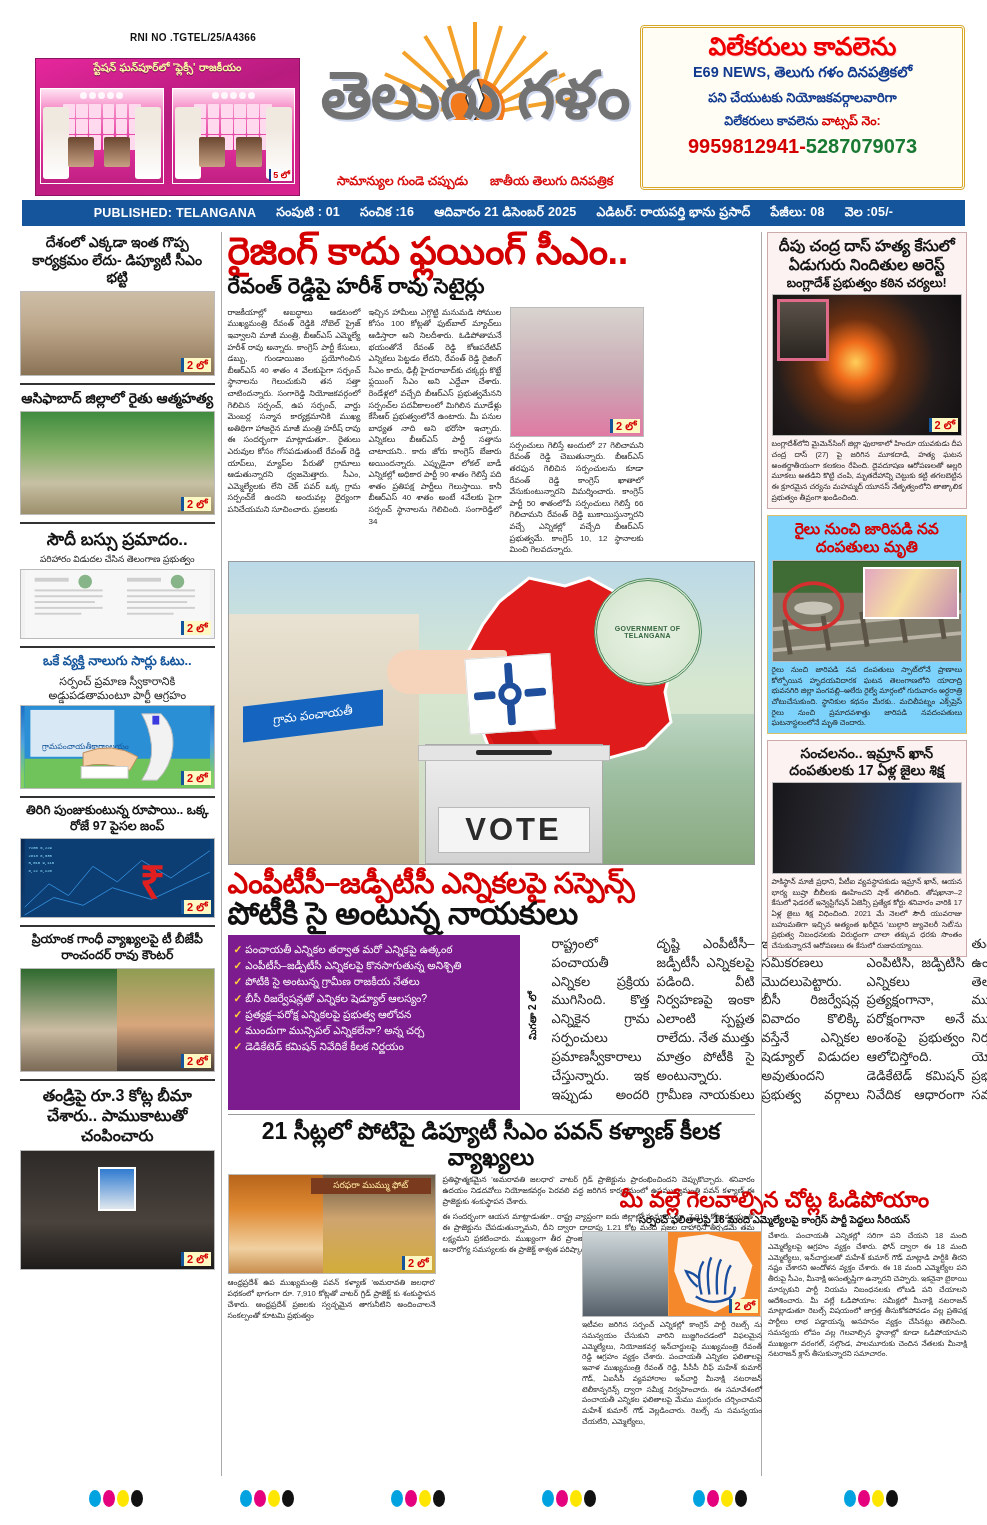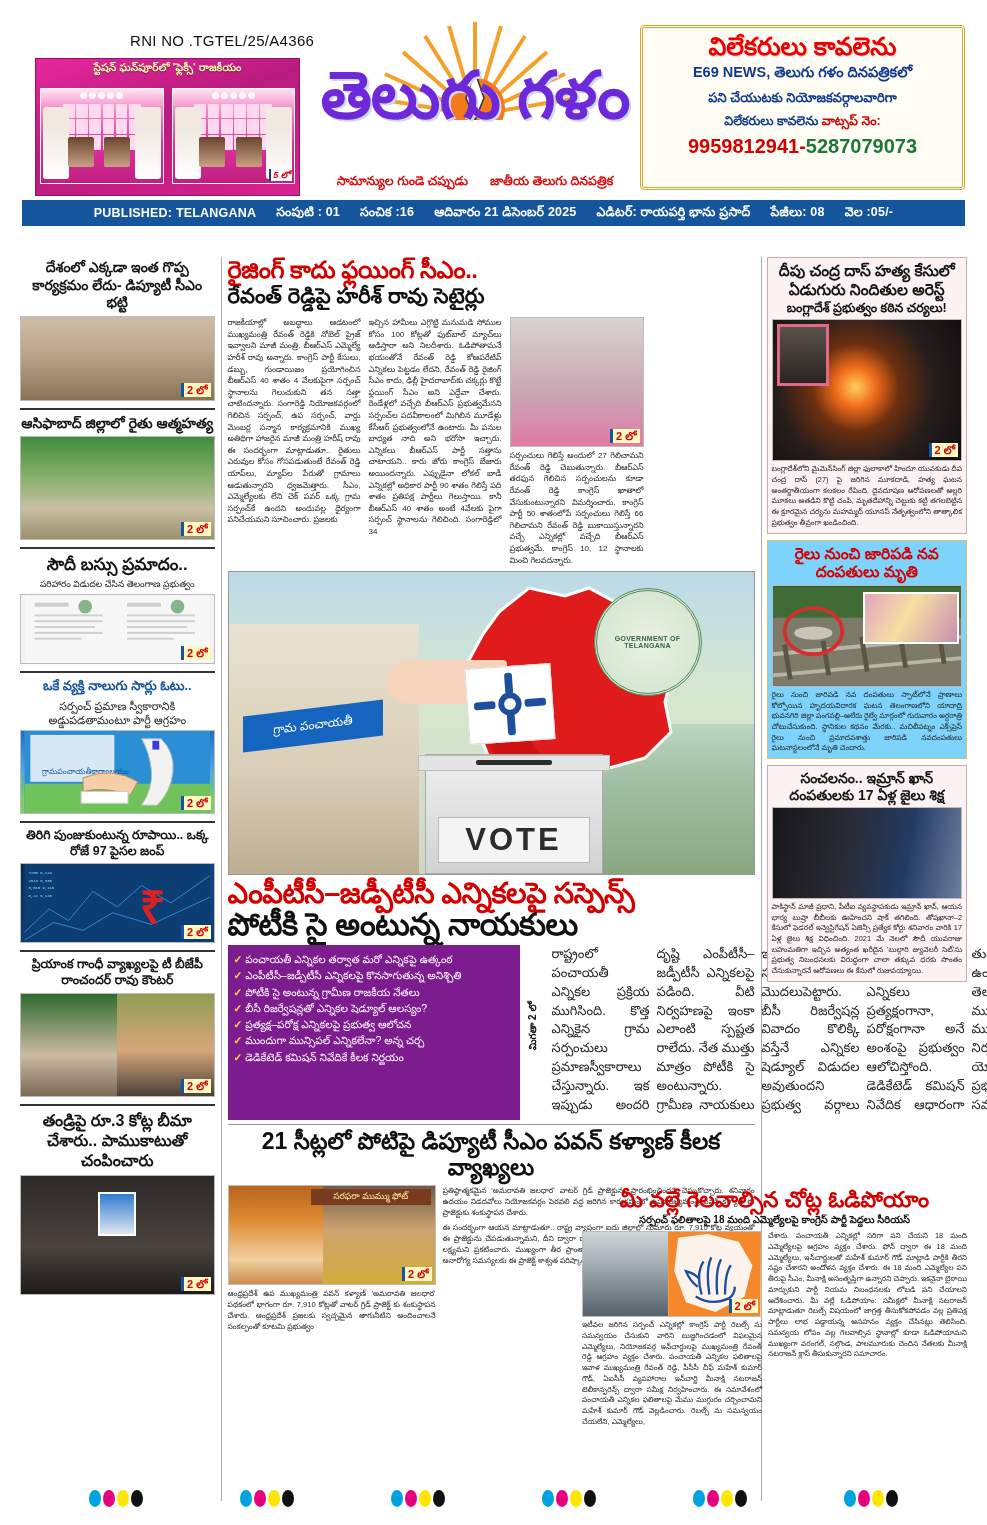--- a/index.html
+++ b/index.html
@@ -18,21 +18,21 @@
   .mast-ad-left {
     position:absolute; left:35px; top:58px; width:265px; height:138px;
     background:linear-gradient(160deg,#e6279c,#b81b7e 45%,#d9228f);
     border:1px solid #8d1363; overflow:hidden;
   }
   .mast-ad-left .adtitle {
     font-size:10.5px; font-weight:bold; color:#fff7a8; text-align:center;
     padding:3px 2px 2px; letter-spacing:.2px; text-shadow:0 1px 0 #6d0f4b;
     line-height:1.1;
   }
-  .adposters { display:flex; gap:8px; padding:12px 4px 4px; height:112px;font-style:italic; }
+  .adposters { display:flex; gap:8px; padding:12px 4px 4px; height:112px; }
   .adposter {
     flex:1; position:relative; border:1px solid #fff;
     background:linear-gradient(180deg,#ffe3f3 0%,#f58ac6 22%,#e0309a 60%,#c01f82 100%);
     overflow:hidden;
   }
   .adposter .headrow {
     position:absolute; top:3px; left:4px; right:4px; height:8px;
     display:flex; gap:2px; justify-content:center;
   }
   .adposter .headrow i { width:7px;height:7px;border-radius:50%;background:#fff;opacity:.85;display:block; }
@@ -53,27 +53,27 @@
   }
   .adposter .manl { left:2px; }
   .adposter .manr { right:2px; }
   .pg-badge {
     position:absolute; right:2px; bottom:2px; background:#fff; color:#d40000;
     font-weight:bold; font-size:9px; padding:0 2px; border-left:2px solid #123a8f;
     line-height:12px;
   }
   .rni {
     position:absolute; left:130px; top:32px;
-    font-size:15px; font-weight:normal; letter-spacing:.3px; color:#111;
+    font-size:10px; font-weight:bold; letter-spacing:.3px; color:#111;
   }
   .logo-wrap { position:absolute; left:300px; top:20px; width:350px; height:175px; text-align:center; }
   .sunrays { position:absolute; left:50%; top:0; width:220px; height:100px; transform:translateX(-50%); }
   .logo-telugu {
     position:absolute; left:0; right:0; top:42px;
-    font-size:66px; font-weight:bold; color:#6d28d9; line-height:1;
+    font-size:66px; font-weight:bold; color:#737373; line-height:1;
     letter-spacing:-1px; text-shadow:2px 2px 0 #cfd8ef;
   }
   .logo-sub {
     position:absolute; left:0; right:0; bottom:4px;
     font-size:12.5px; color:#d91111; font-weight:bold;
     display:flex; justify-content:center; gap:22px;
   }
   .mast-ad-right {
     position:absolute; right:22px; top:25px; width:325px; height:165px;
     border:3px double #d8a72a; background:#fffdf4; border-radius:4px;
@@ -88,21 +88,21 @@
   .mar-phone em { font-style:normal; color:#1a7a34; }
 
   
   .infobar {
     margin:4px 22px 0; background:#15559c; color:#fff;
     height:26px; display:flex; align-items:center; justify-content:center;
     gap:20px; font-size:12.5px; font-weight:bold; letter-spacing:.2px;
   }
 
   
-  .cols { display:flex; gap:6px; padding:6px 20px 0; height:1250px;margin-top:25px; }
+  .cols { display:flex; gap:6px; padding:6px 20px 0; height:1250px; }
   .colL { width:196px; }
   .colC { width:538px; }
   .colR { width:208px; }
 
   .h-red   { color:#d40000; font-weight:bold; }
   .h-blue  { color:#15559c; font-weight:bold; }
   .h-black { color:#151515; font-weight:bold; }
 
   .sideitem { margin-bottom:7px; }
   .sidehead {
@@ -130,21 +130,21 @@
   .ph-revanth{ background:linear-gradient(180deg,#cfd6d9 0%,#9aa5ab 45%,#55606a 100%); }
   .ph-harish { background:linear-gradient(180deg,#d8d4cf 0%,#c9a9b4 55%,#e07aa4 100%); }
 
   .badge2 {
     position:absolute; right:3px; bottom:3px; background:#fef9c3;
     border-left:3px solid #15559c; padding:0 3px; color:#d40000;
     font-weight:bold; font-size:11px; line-height:14px;
   }
 
   
-  .lead-title { font-size:24px; line-height:1.05; color:#d40000; font-weight:bold; letter-spacing:-.5px; }
+  .lead-title { font-size:38px; line-height:1.05; color:#d40000; font-weight:bold; letter-spacing:-.5px; }
   .lead-sub   { font-size:21px; font-weight:bold; color:#111; margin-top:2px; }
   .lead-body  { display:flex; gap:8px; margin-top:4px; }
   .lead-col   { font-size:8px; line-height:1.45; text-align:justify; color:#222; }
   .lead-photo { width:134px; flex:0 0 134px; }
 
   .centerfeature { margin-top:5px; border:1px solid #999; height:304px; position:relative; overflow:hidden;
      background:linear-gradient(180deg,#bcd9e8 0%,#d6e7d0 40%,#cfd8c2 100%); }
   .cf-map { position:absolute; left:210px; top:10px; width:250px; height:215px; }
   .cf-seal { position:absolute; right:52px; top:16px; width:108px; height:108px; border-radius:50%;
      border:3px double #4e8a5e; background:radial-gradient(circle,#eaf3e6,#cfe2c8); }

